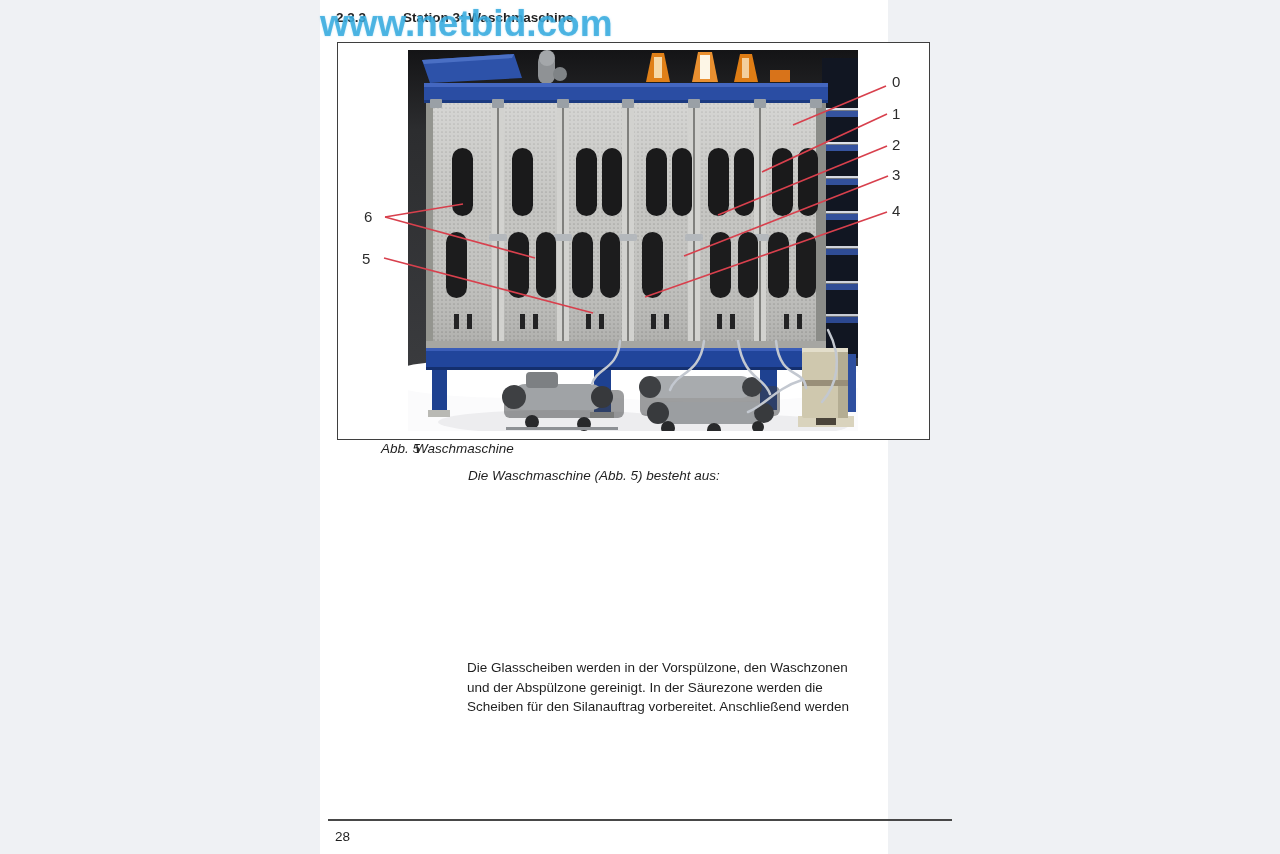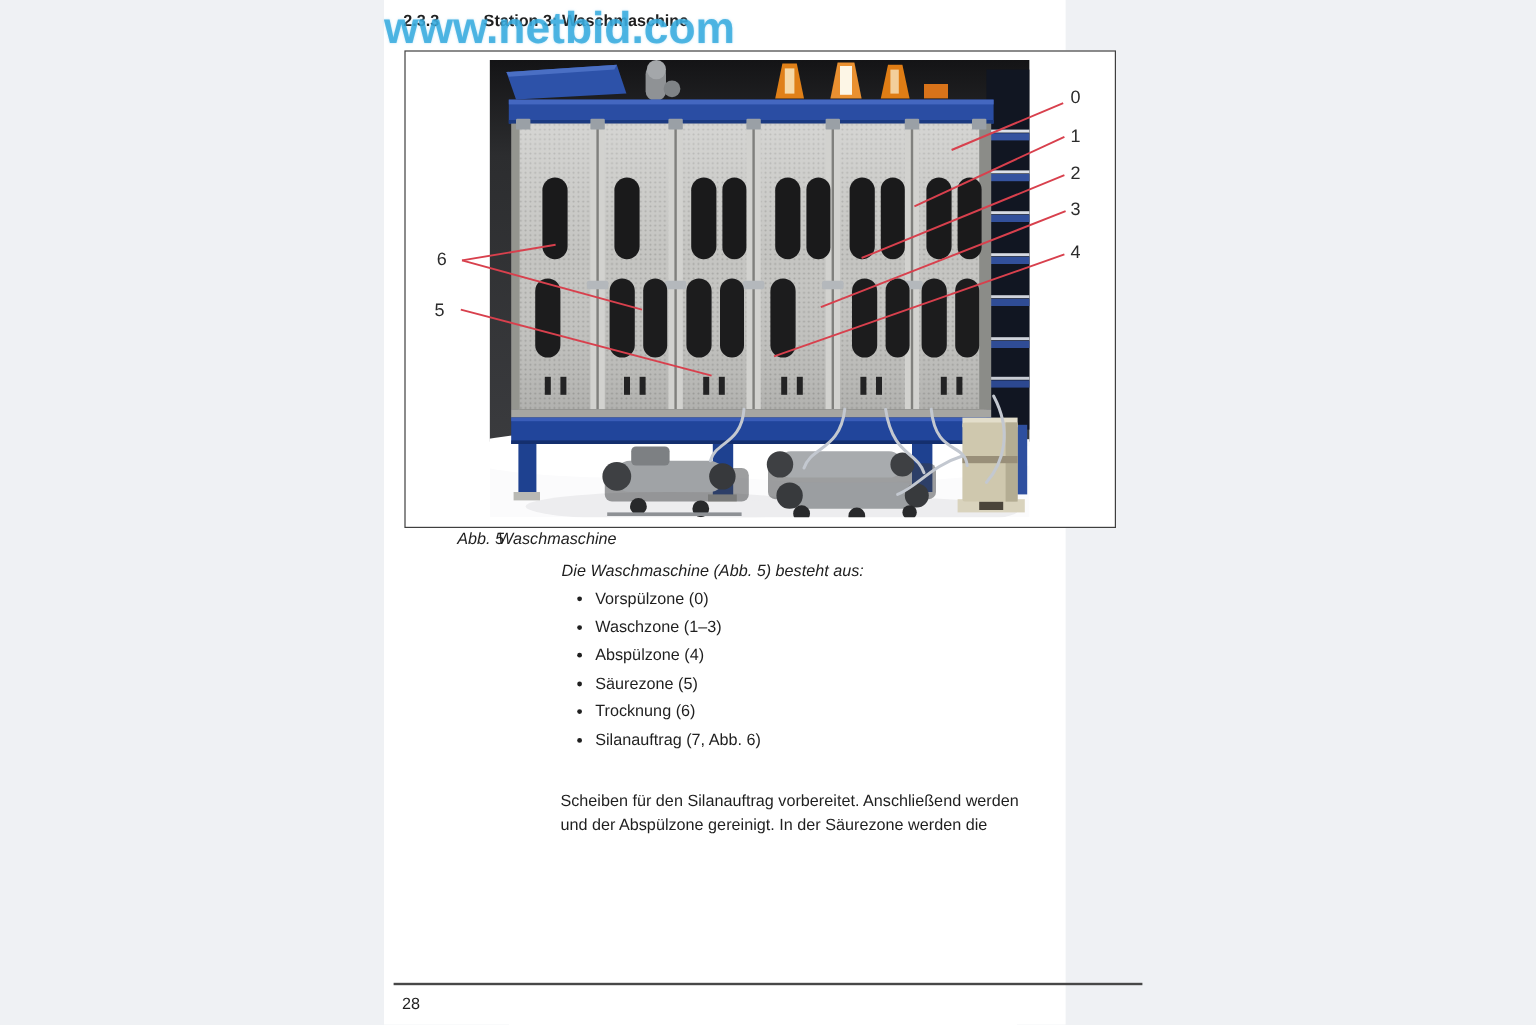--- a/index.html
+++ b/index.html
@@ -298,30 +298,23 @@
     <span class="callout-label cl-5">5</span>
   </div>
 
   <div class="caption">
     <span class="caption-label">Abb. 5</span>
     <span class="caption-title">Waschmaschine</span>
   </div>
 
   <div class="intro">Die Waschmaschine (Abb. 5) besteht aus:</div>
 
-  <ul class="bullet-list">
-    <li>Vorspülzone (0)</li>
-    <li>Waschzone (1–3)</li>
-    <li>Abspülzone (4)</li>
-    <li>Säurezone (5)</li>
-    <li>Trocknung (6)</li>
-    <li>Silanauftrag (7, Abb. 6)</li>
-  </ul>
 
   <div class="paragraph">
+    <div>Die Glasscheiben werden in der Vorspülzone, den Waschzonen</div>
+    <div>und der Abspülzone gereinigt. In der Säurezone werden die</div>
     <div>Scheiben für den Silanauftrag vorbereitet. Anschließend werden</div>
-    <div>und der Abspülzone gereinigt. In der Säurezone werden die</div>
   </div>
 
   <div class="footer-line"></div>
   <div class="page-number">28</div>
 
 </div>
 
 </body></html>

